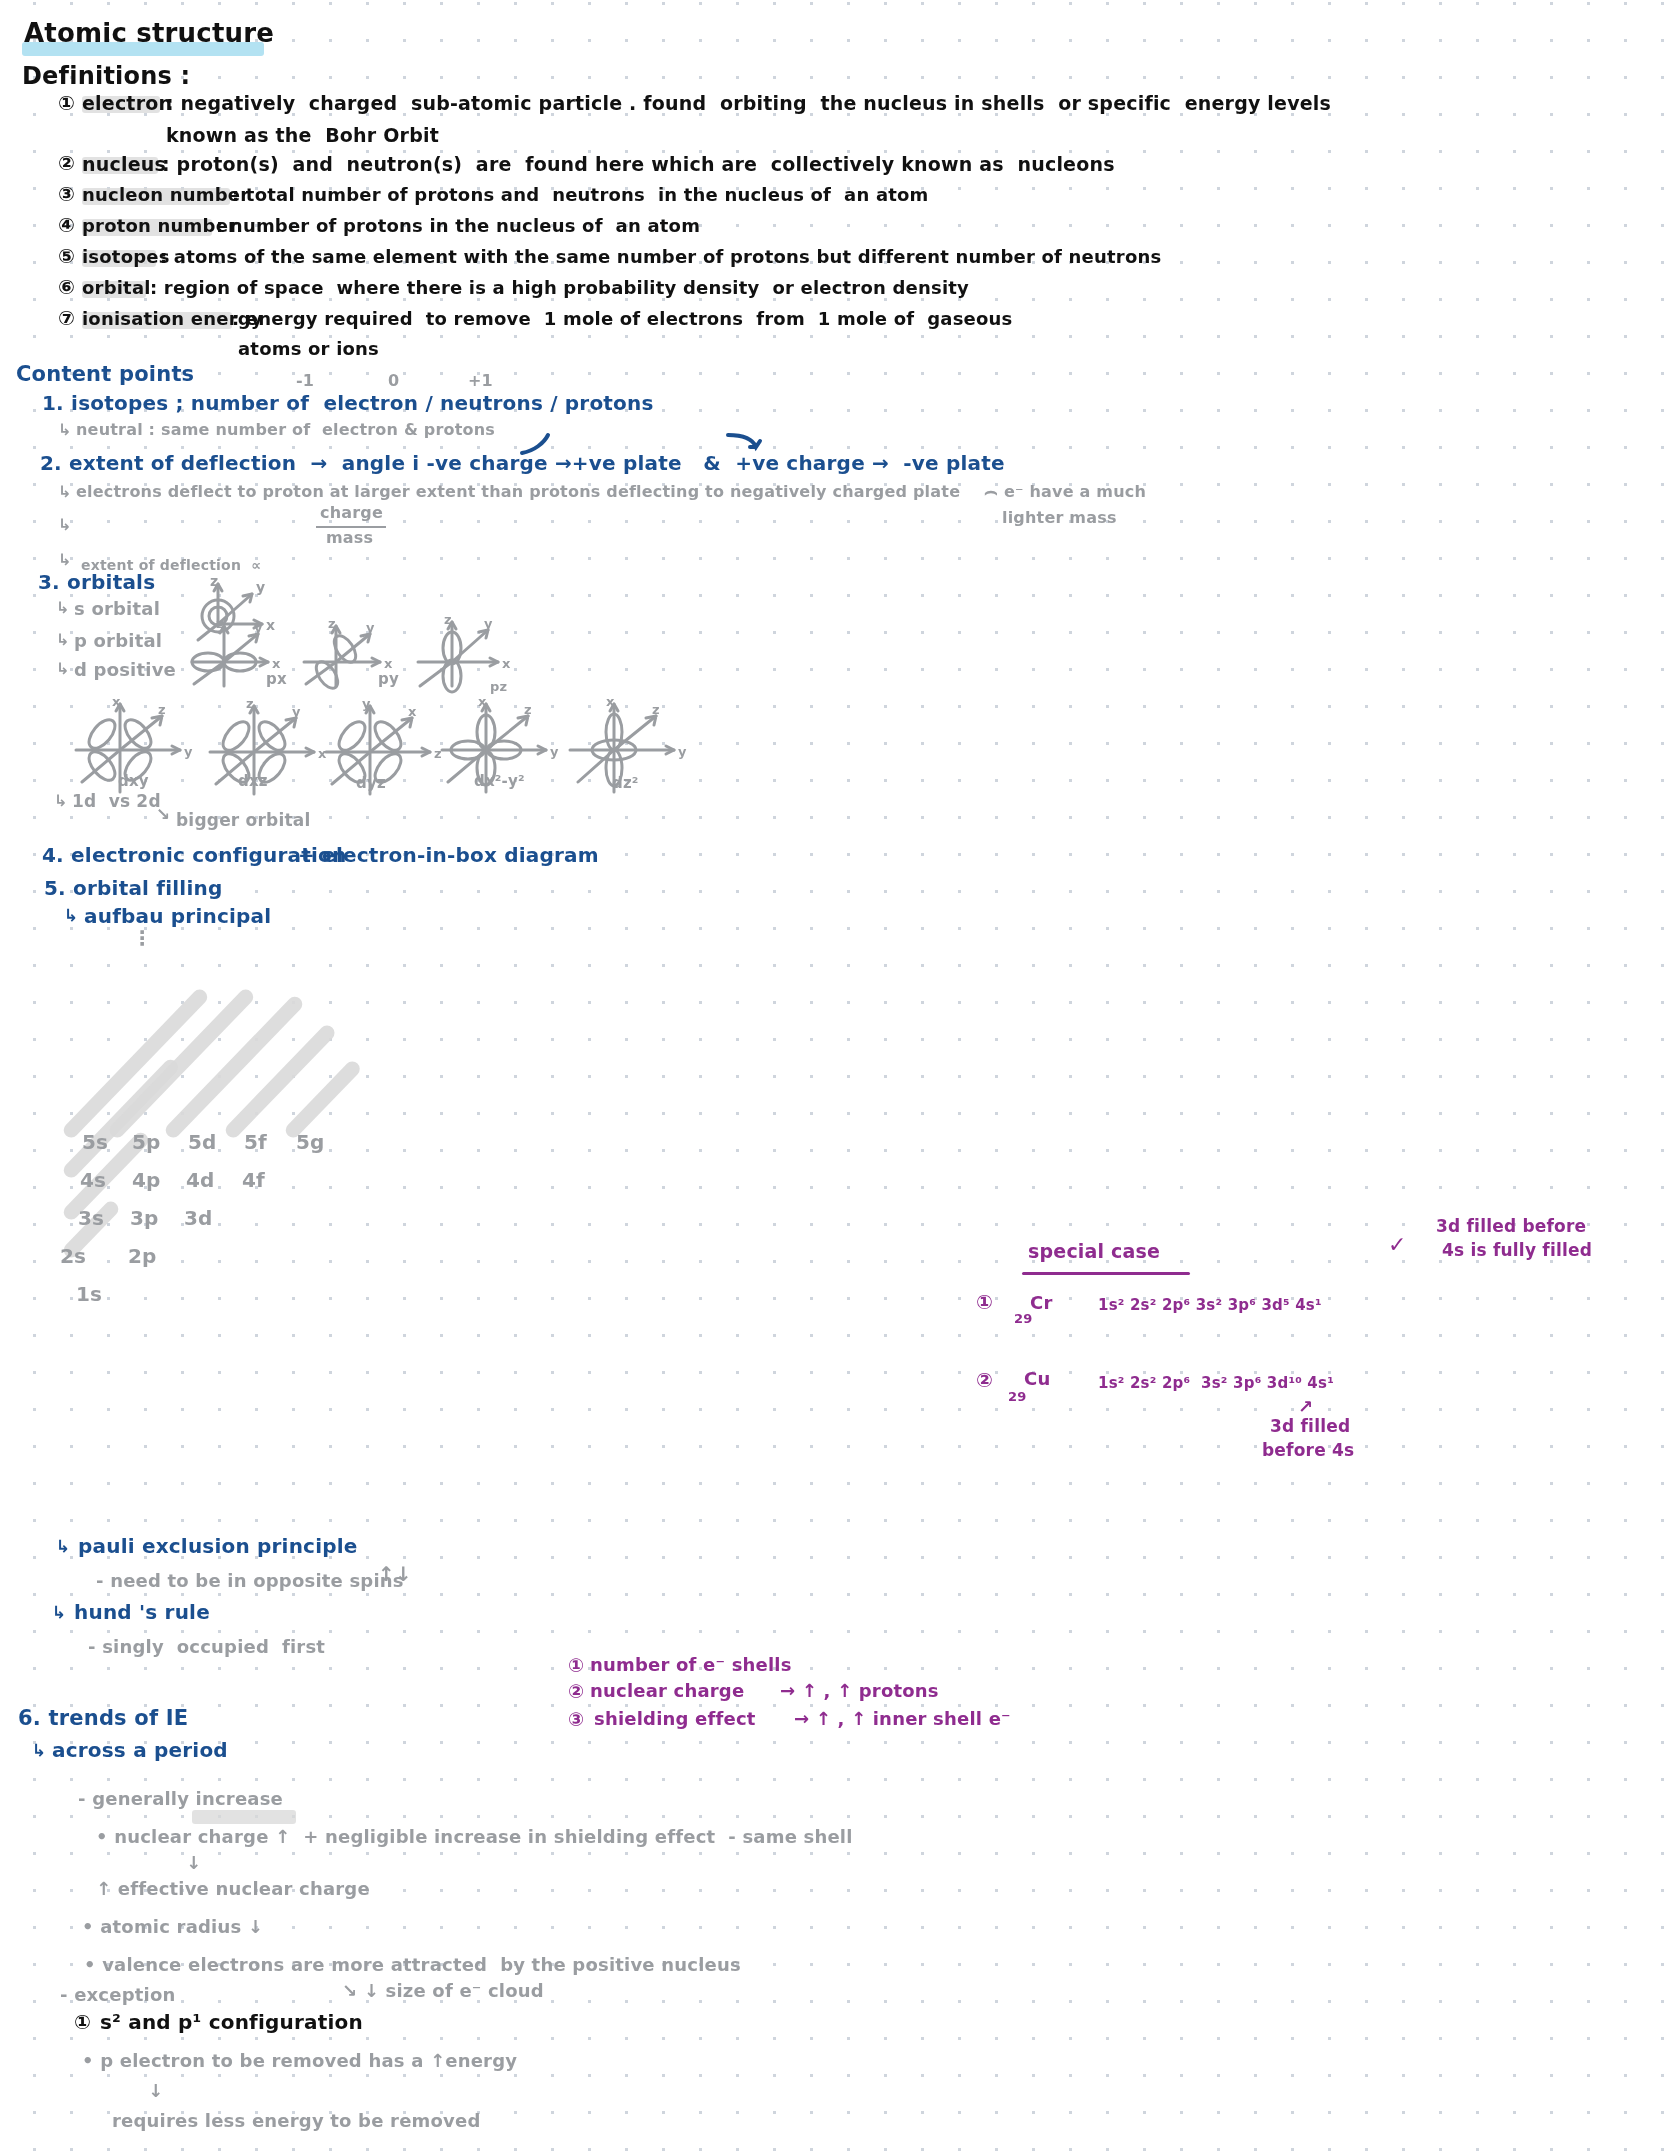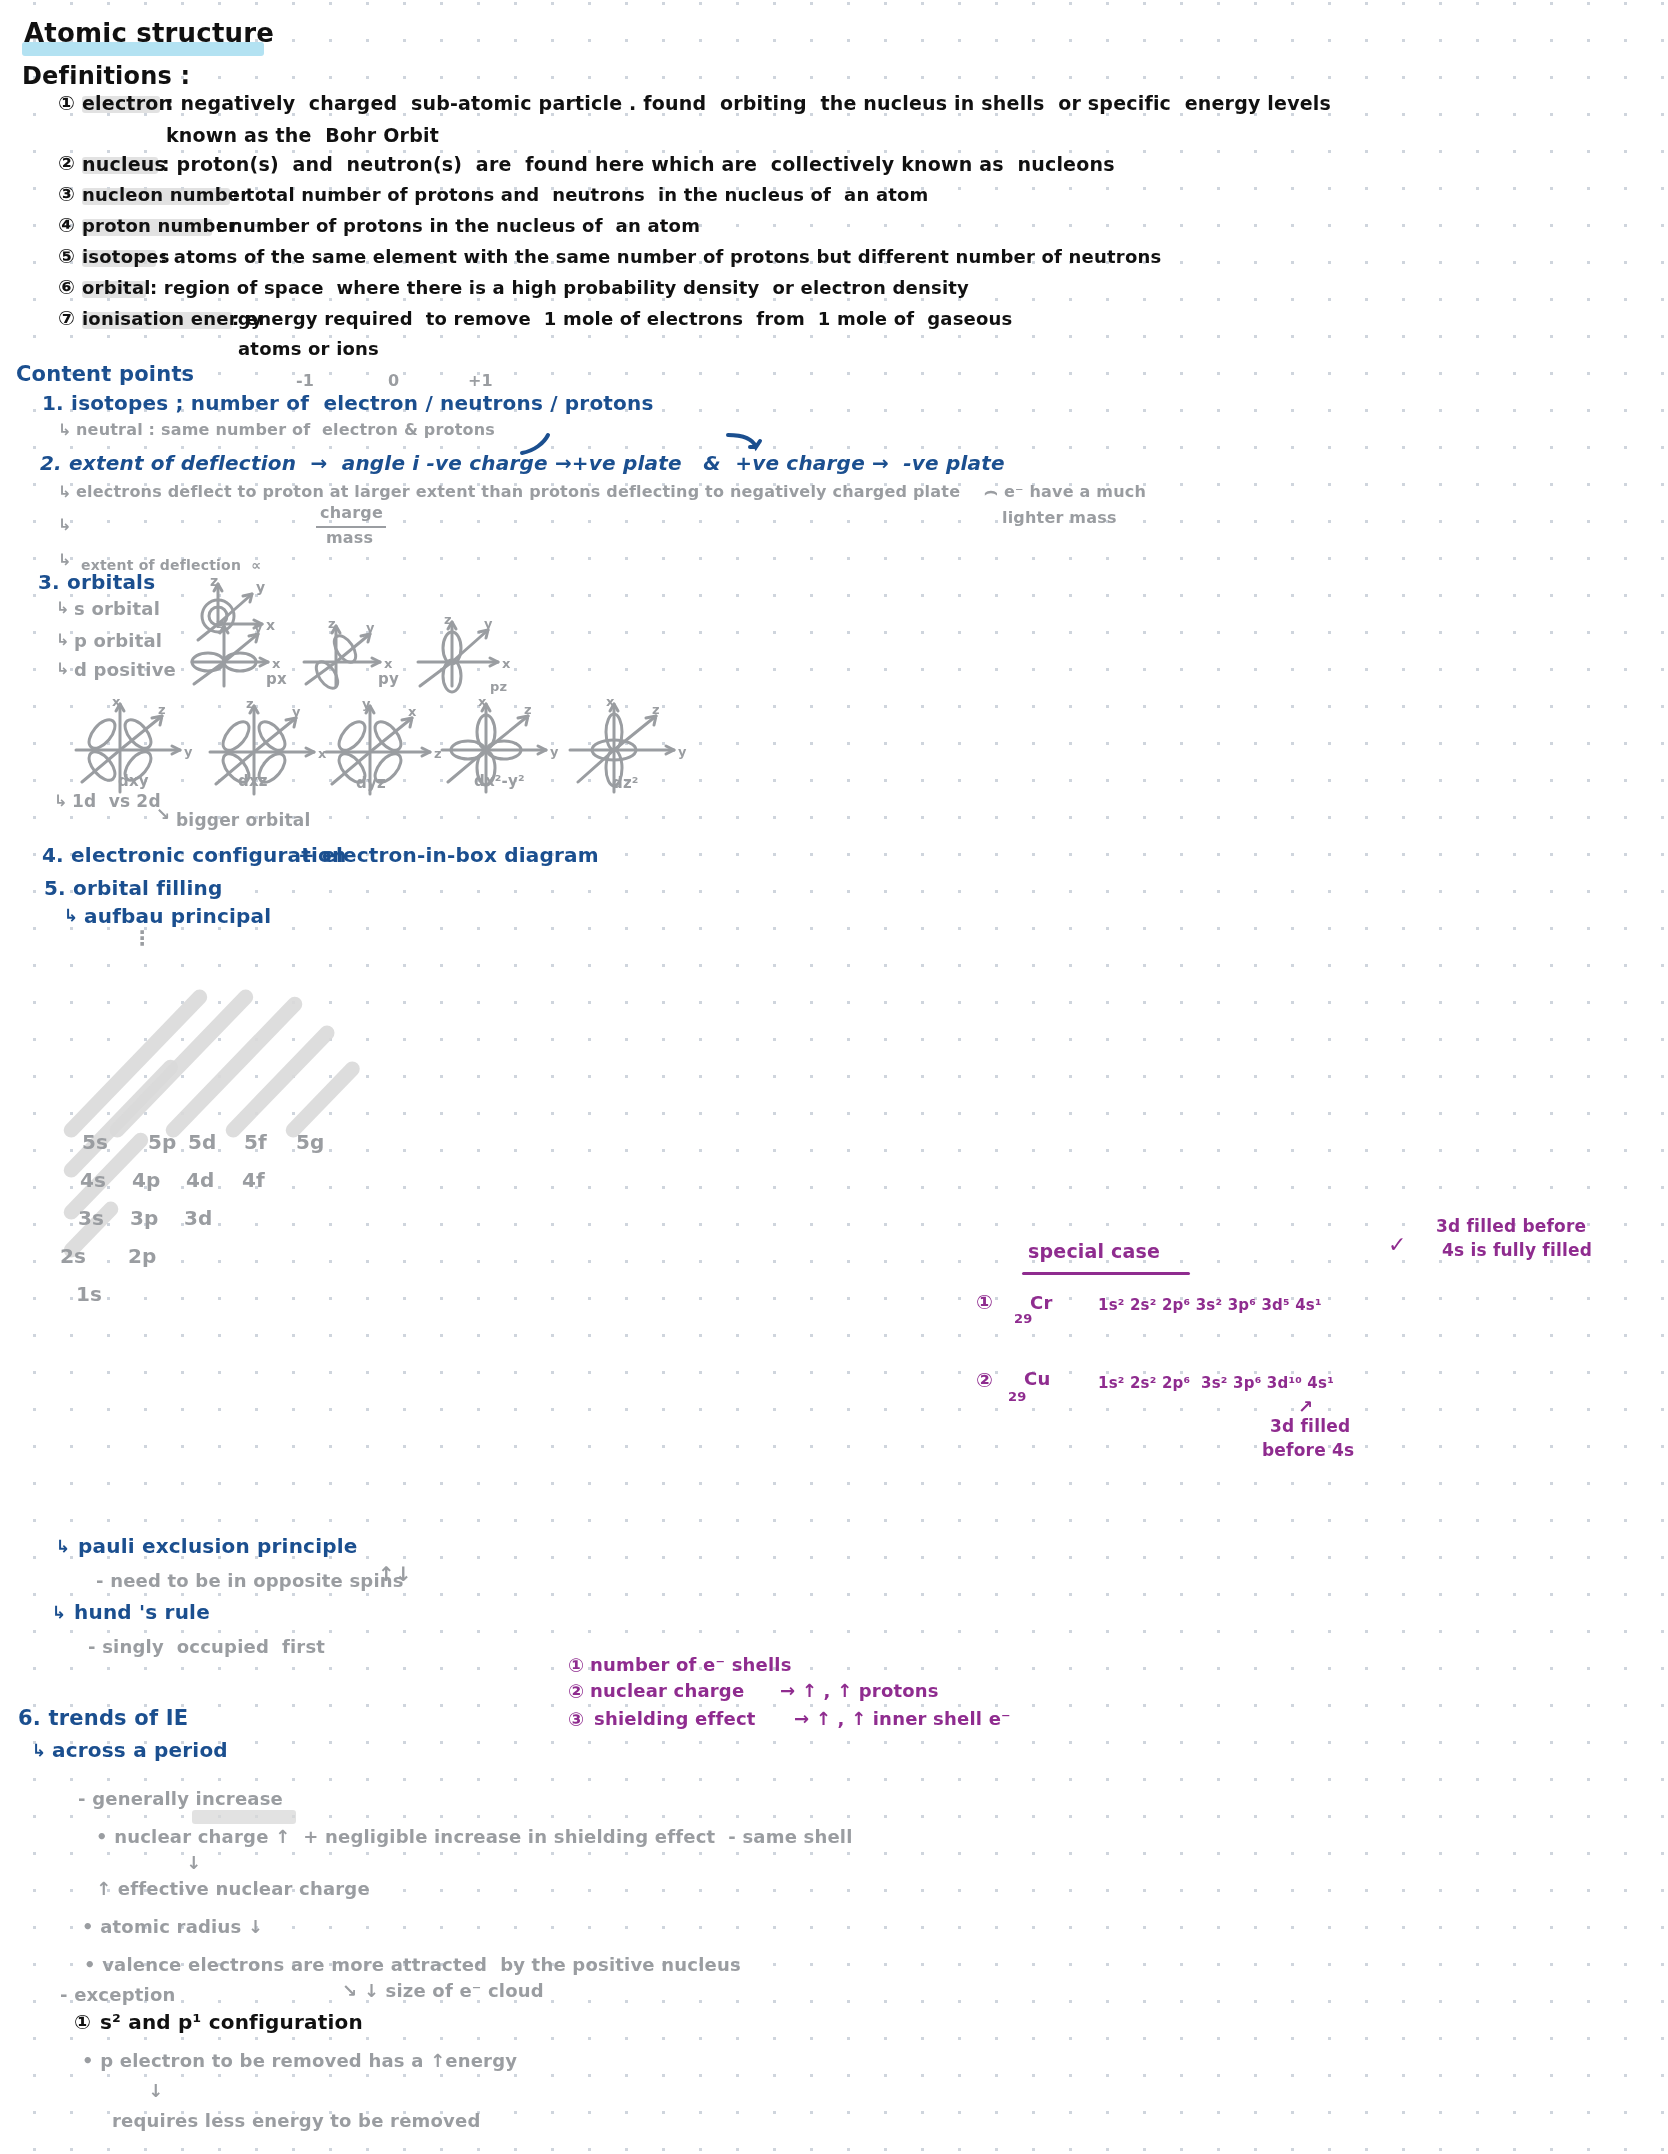--- a/index.html
+++ b/index.html
@@ -109,21 +109,21 @@
 <div class="t ink-blue" style="left:16px; top:364px; font-size:21px;">Content points</div>
 
 <div class="t ink-gray" style="left:296px; top:373px; font-size:16px;">-1</div>
 <div class="t ink-gray" style="left:388px; top:373px; font-size:16px;">0</div>
 <div class="t ink-gray" style="left:468px; top:373px; font-size:16px;">+1</div>
 
 <div class="t ink-blue" style="left:42px; top:393px; font-size:20px;">1. isotopes ; number of  electron / neutrons / protons</div>
 <div class="t ink-gray" style="left:58px; top:422px; font-size:16px;">↳</div>
 <div class="t ink-gray" style="left:76px; top:422px; font-size:16px;">neutral : same number of  electron &amp; protons</div>
 
-<div class="t ink-blue" style="left:40px; top:453px; font-size:20px;font-style:italic;">2. extent of deflection  →  angle i -ve charge →+ve plate   &amp;  +ve charge →  -ve plate</div>
+<div class="t ink-blue" style="left:40px; top:453px; font-size:20px;">2. extent of deflection  →  angle i -ve charge →+ve plate   &amp;  +ve charge →  -ve plate</div>
 
 <svg style="left:520px; top:433px; width:40px; height:26px;">
   <path d="M2 20 C 14 18, 24 10, 28 2" stroke="#1b4f8f" stroke-width="4" fill="none" stroke-linecap="round"></path>
 </svg>
 <svg style="left:726px; top:431px; width:46px; height:26px;">
   <path d="M2 4 C 14 4, 26 6, 30 16 L 34 10 M30 16 L 24 16" stroke="#1b4f8f" stroke-width="4" fill="none" stroke-linecap="round"></path>
 </svg>
 
 <div class="t ink-gray" style="left:58px; top:484px; font-size:16px;">↳</div>
 <div class="t ink-gray" style="left:76px; top:484px; font-size:16px;">electrons deflect to proton at larger extent than protons deflecting to negatively charged plate</div>
@@ -333,21 +333,21 @@
 <div class="diag" style="left:66px; top:1248px; width:72px; transform:rotate(-46deg);"></div>
 <div class="diag" style="left:66px; top:1210px; width:115px; transform:rotate(-46deg);"></div>
 <div class="diag" style="left:66px; top:1168px; width:158px; transform:rotate(-46deg);"></div>
 <div class="diag" style="left:66px; top:1128px; width:200px; transform:rotate(-46deg);"></div>
 <div class="diag" style="left:112px; top:1128px; width:200px; transform:rotate(-46deg);"></div>
 <div class="diag" style="left:168px; top:1128px; width:190px; transform:rotate(-46deg);"></div>
 <div class="diag" style="left:228px; top:1128px; width:150px; transform:rotate(-46deg);"></div>
 <div class="diag" style="left:288px; top:1128px; width:100px; transform:rotate(-46deg);"></div>
 
 <div class="t ink-gray" style="left:82px; top:1132px; font-size:20px;">5s</div>
-<div class="t ink-gray" style="left:132px; top:1132px; font-size:20px;margin-left:16px;">5p</div>
+<div class="t ink-gray" style="left:132px; top:1132px; font-size:20px;">5p</div>
 <div class="t ink-gray" style="left:188px; top:1132px; font-size:20px;">5d</div>
 <div class="t ink-gray" style="left:244px; top:1132px; font-size:20px;">5f</div>
 <div class="t ink-gray" style="left:296px; top:1132px; font-size:20px;">5g</div>
 
 <div class="t ink-gray" style="left:80px; top:1170px; font-size:20px;">4s</div>
 <div class="t ink-gray" style="left:132px; top:1170px; font-size:20px;">4p</div>
 <div class="t ink-gray" style="left:186px; top:1170px; font-size:20px;">4d</div>
 <div class="t ink-gray" style="left:242px; top:1170px; font-size:20px;">4f</div>
 
 <div class="t ink-gray" style="left:78px; top:1208px; font-size:20px;">3s</div>

